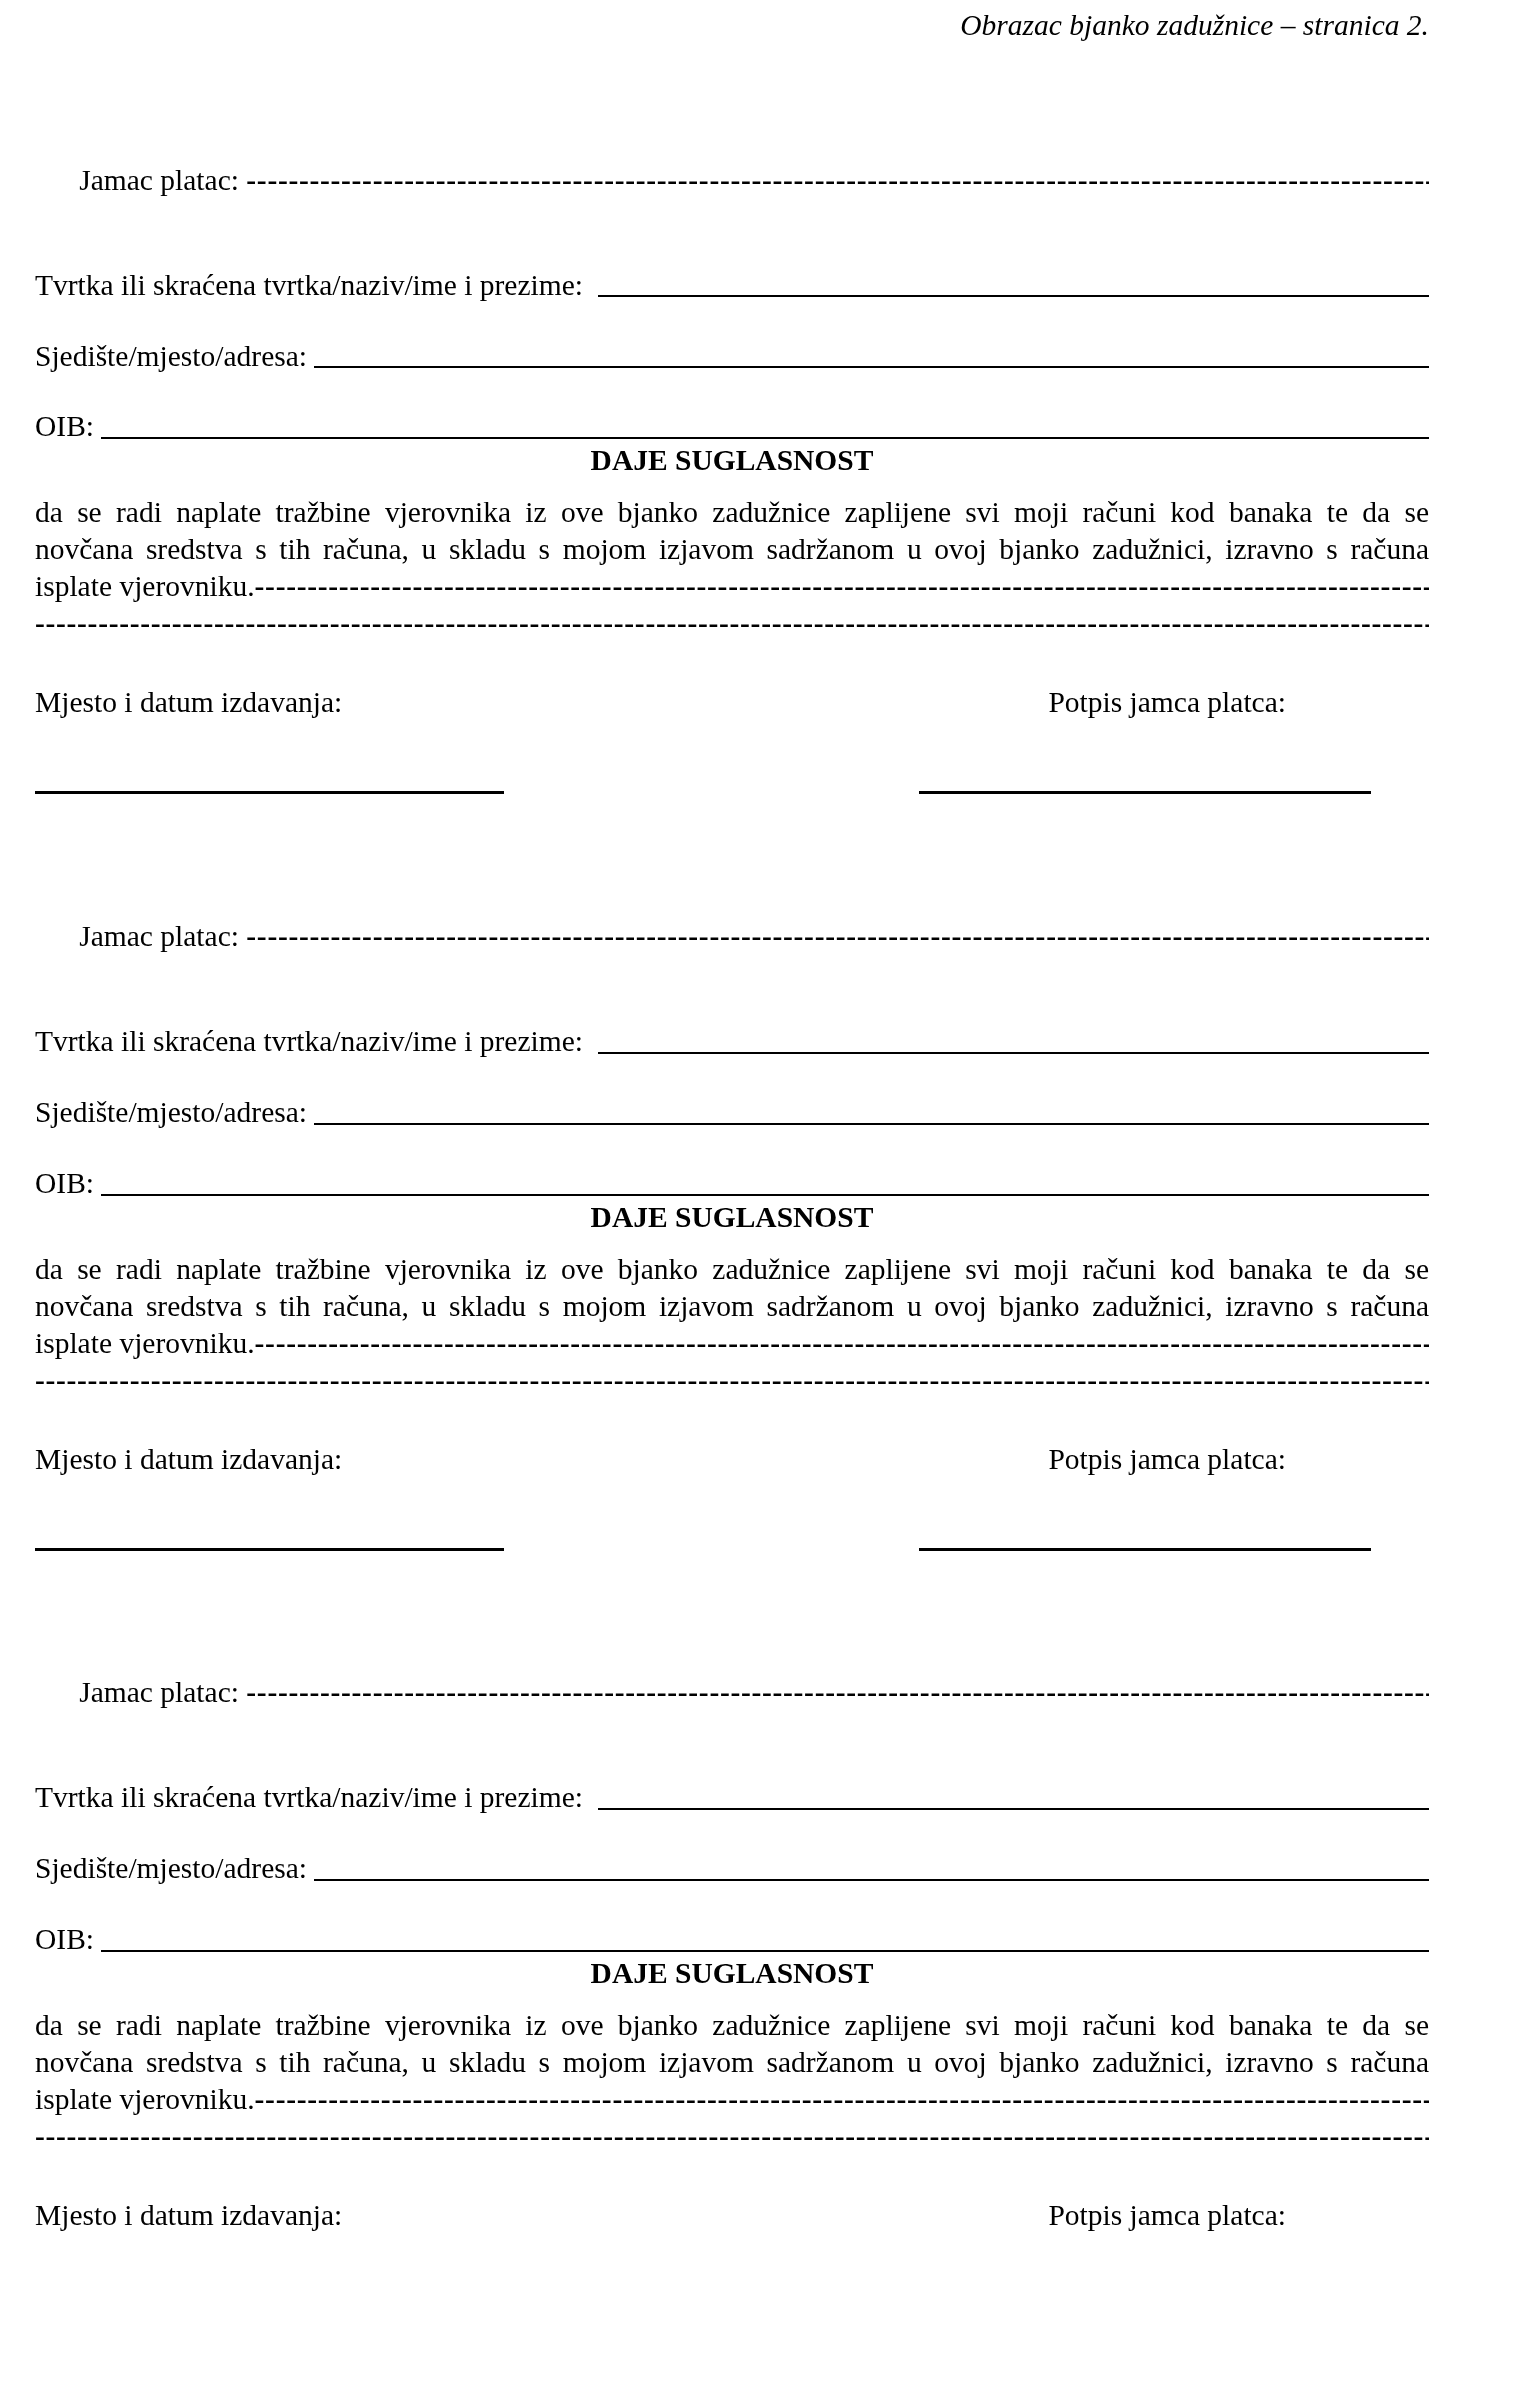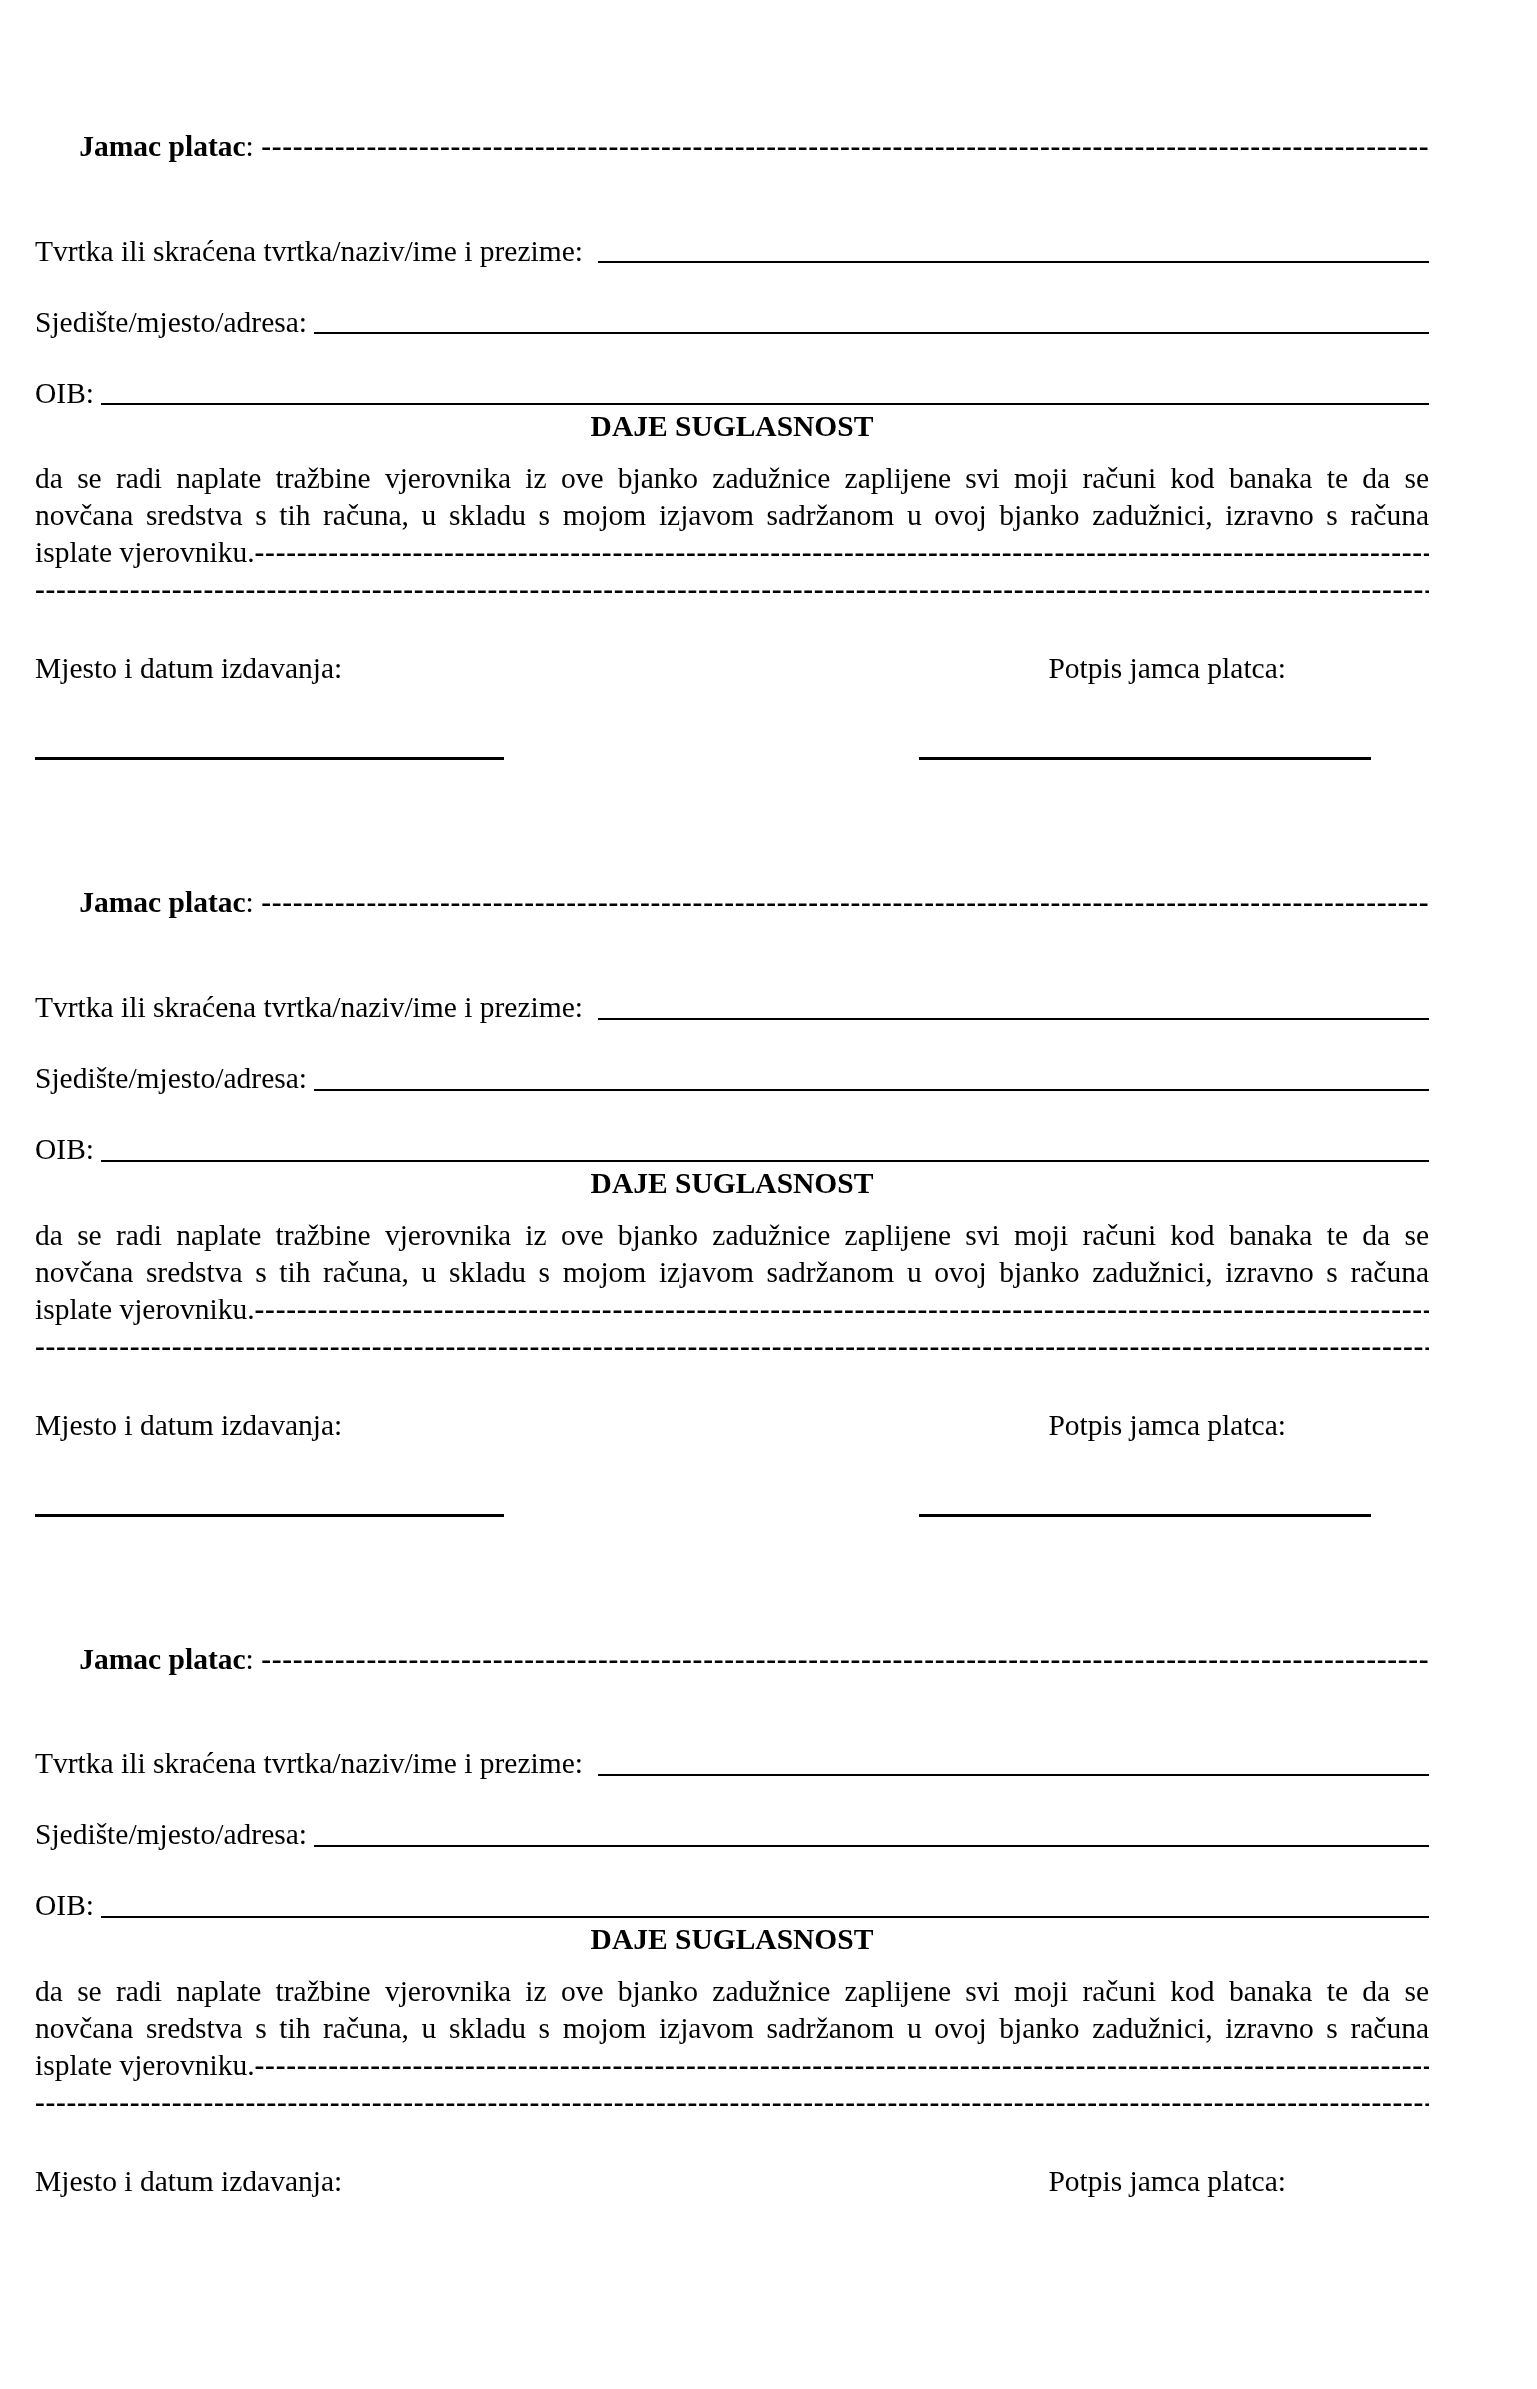--- a/index.html
+++ b/index.html
@@ -22,21 +22,21 @@
     font-size: 29.5px;
     white-space: nowrap;
   }
   .section { margin-top: 87px; }
   .section + .section { margin-top: 92px; }
   .clip-line {
     white-space: pre;
     overflow: hidden;
     width: 100%;
   }
-  .jamac-line .label { font-weight: 700; }
+  .jamac-line .label { font-weight: 400; }
   .dashes { font-weight: 700; letter-spacing: 0.7px; }
   .field-row {
     display: flex;
     margin-top: 37px;
     white-space: pre;
   }
   .uline {
     flex: 1 1 auto;
     align-self: flex-end;
     border-bottom: 2.2px solid #000;
@@ -66,20 +66,21 @@
   }
   .sig-line { border-top: 3px solid #000; height: 0; }
   .sig-line.left  { width: 469px; }
   .sig-line.right { width: 452px; }
 </style>
 </head>
 <body>
 
 <div class="page">
 
+  <div class="doc-header">Obrazac bjanko zadužnice – stranica 2.</div>
 
   <div class="section">
     <div class="clip-line jamac-line">
       <span class="label">Jamac platac</span><span>: </span><span class="dashes">------------------------------------------------------------------------------------------------------------------------------------------------------</span>
     </div>
     <div class="field-row">
       <span>Tvrtka ili skraćena tvrtka/naziv/ime i prezime: </span>
       <span class="uline"></span>
     </div>
     <div class="field-row">

